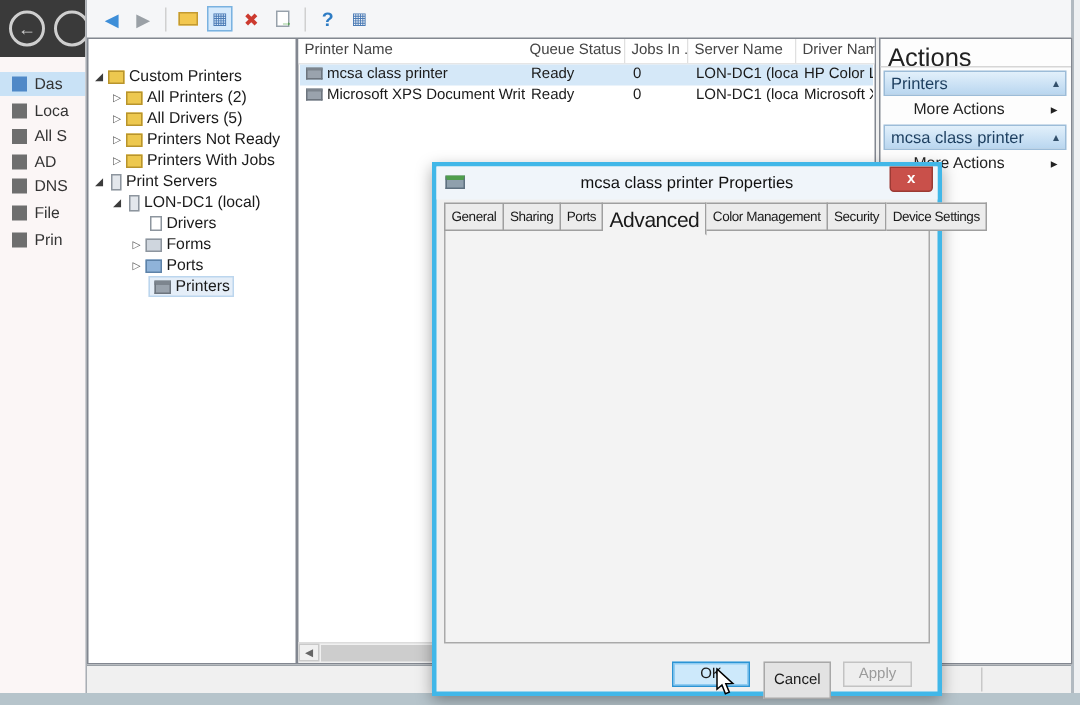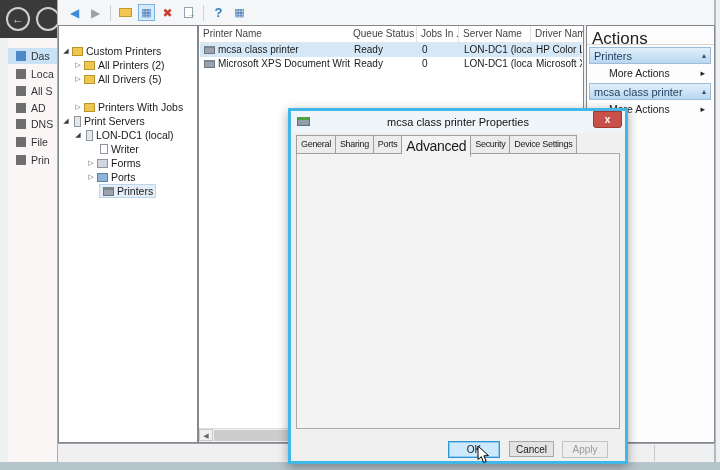--- a/index.html
+++ b/index.html
@@ -3,21 +3,21 @@
 <meta charset="utf-8">
 <style>
   html,body{margin:0;padding:0}
   body{width:720px;height:470px;position:relative;overflow:hidden;
        font-family:"Liberation Sans",sans-serif;font-size:10.5px;color:#1a1a1a;background:#eef0f2}
   .abs{position:absolute}
   
   #sm-dark{left:0;top:0;width:57px;height:38px;background:#3a3a3a;overflow:hidden}
   .circ{position:absolute;width:20px;height:20px;border:2px solid #cfcfcf;border-radius:50%;
         color:#cfcfcf;text-align:center;line-height:20px;font-size:12px}
-  #sm-side{left:8px;top:38px;width:57px;height:424px;background:#fbf6f6;overflow:hidden}
+  #sm-side{left:0;top:38px;width:57px;height:424px;background:#fbf6f6;overflow:hidden}
   .sm-item{position:absolute;left:0;width:57px;height:16px;display:flex;align-items:center;gap:5px;
            padding-left:8px;box-sizing:border-box;white-space:nowrap;overflow:hidden;font-size:10.5px;color:#333}
   .sm-item.sel{background:#c9e2f6}
   .sm-ic{display:inline-block;width:10px;height:10px;background:#6e6e6e;flex:0 0 auto}
   .sm-ic.blue{background:#4f88c7}
   
   #console{left:57px;top:0;width:659px;height:462px;background:#f0f0f0;border-left:1px solid #a9aeb4;
            box-sizing:border-box;border-right:2px solid #b2bac1}
   #toolbar{position:absolute;left:0;top:0;right:0;height:25px;background:#f5f6f8;border-bottom:1px solid #dadada;
            display:flex;align-items:center;gap:4px;padding-left:8px}
@@ -174,38 +174,43 @@
     <div class="trow" style="top:32px;left:14px">
       <span class="exp">▷</span>
       <span class="ticon i-filter"></span>
       <span>All Printers (2)</span>
     </div>
     <div class="trow" style="top:46px;left:14px">
       <span class="exp">▷</span>
       <span class="ticon i-filter"></span>
       <span>All Drivers (5)</span>
     </div>
+    <div class="trow" style="top:60px;left:14px">
+      <span class="exp">▷</span>
+      <span class="ticon i-filter"></span>
+      <span>Printers Not Ready</span>
+    </div>
     <div class="trow" style="top:74px;left:14px">
       <span class="exp">▷</span>
       <span class="ticon i-filter"></span>
       <span>Printers With Jobs</span>
     </div>
     <div class="trow" style="top:88px;left:2px">
       <span class="exp open">◢</span>
       <span class="ticon i-server"></span>
       <span>Print Servers</span>
     </div>
     <div class="trow" style="top:102px;left:14px">
       <span class="exp open">◢</span>
       <span class="ticon i-server"></span>
       <span>LON-DC1 (local)</span>
     </div>
     <div class="trow" style="top:116px;left:40px">
       <span class="ticon i-page"></span>
-      <span>Writer</span>
+      <span>Drivers</span>
     </div>
     <div class="trow" style="top:130px;left:27px">
       <span class="exp">▷</span>
       <span class="ticon i-forms"></span>
       <span>Forms</span>
     </div>
     <div class="trow" style="top:144px;left:27px">
       <span class="exp">▷</span>
       <span class="ticon i-ports"></span>
       <span>Ports</span>
@@ -279,20 +284,21 @@
     <span class="dlg-ic"></span>
     <span class="cap">mcsa class printer Properties</span>
     <span id="dlg-close">x</span>
   </div>
 
   <div id="tabs">
     <span class="tab">General</span>
     <span class="tab">Sharing</span>
     <span class="tab">Ports</span>
     <span class="tab active">Advanced</span>
+    <span class="tab">Color Management</span>
     <span class="tab">Security</span>
     <span class="tab">Device Settings</span>
   </div>
 
   <div id="page"></div>
 
   <div class="frow" style="left:13px;top:51px">
     <span class="radio"></span>
     <span class="glabel">Always available</span>
   </div>
@@ -374,19 +380,19 @@
   <div class="frow" style="left:13px;top:282px">
     <span class="chk dis checked"></span>
     <span class="glabel dis">Enable advanced printing features</span>
   </div>
 
   <div class="btn" style="left:19px;top:295px;width:84px;height:19px">Printing Defaults...</div>
   <div class="btn" style="left:121px;top:295px;width:76px;height:19px">Print Processor...</div>
   <div class="btn" style="left:215px;top:295px;width:82px;height:19px">Separator Page...</div>
 
   <div class="btn focus" style="left:157px;top:330px;width:52px;height:17px">OK</div>
-  <div class="btn" style="left:218px;top:330px;width:45px;height:16px">Cancel</div>
+  <div class="btn" style="left:218px;top:330px;width:45px;height:25px">Cancel</div>
   <div class="btn dis" style="left:271px;top:330px;width:46px;height:17px">Apply</div>
 </div>
 
 <svg class="abs" id="cursor" style="left:477px;top:445px" width="13" height="19" viewBox="0 0 13 19">
   <path d="M1 1 L1 14.5 L4.3 11.7 L6.6 17.5 L9.2 16.4 L6.9 10.8 L11.5 10.6 Z" fill="#ffffff" stroke="#000000" stroke-width="1"></path>
 </svg>
 
 </body></html>

